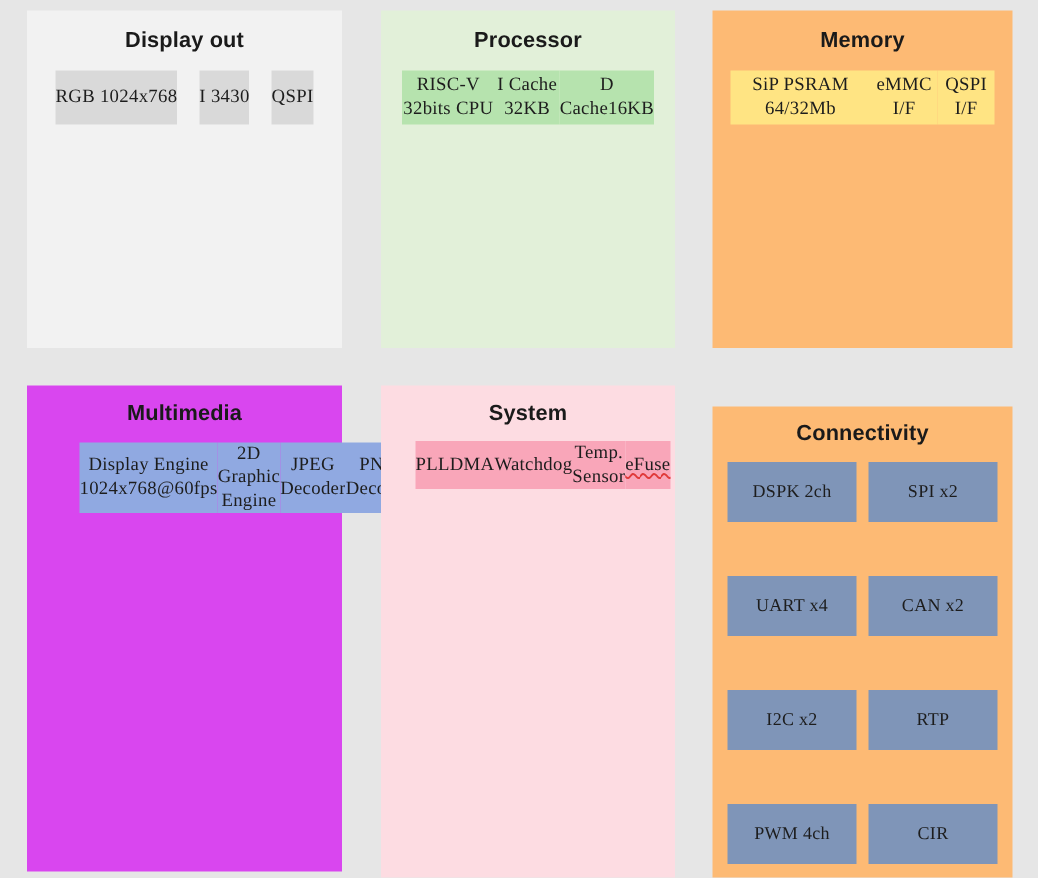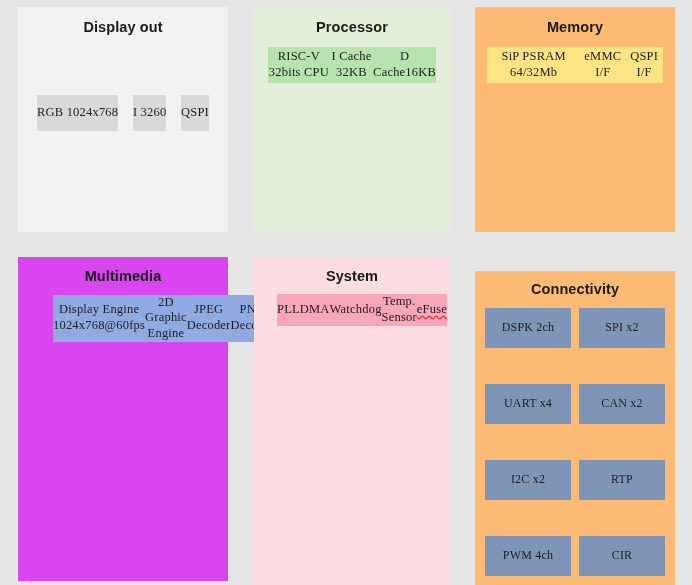--- a/index.html
+++ b/index.html
@@ -71,21 +71,20 @@
   .block .line2 {
     display: block;
   }
 
   
   .panel-display {
     left: 18px;   top: 7px;
     width: 210px; height: 225px;
     background: #f2f2f2;
     padding-top: 13px;
-    gap: 48px;
   }
   .panel-display .blocks { padding: 12px 19px 14px 19px; justify-content: space-between; }
   .panel-display .block { background: #d9d9d9; height: 36px; }
 
   
   .panel-processor {
     left: 254px;  top: 7px;
     width: 196px; height: 225px;
     background: #e2f0d9;
     padding-top: 13px;
@@ -151,21 +150,21 @@
 
 <div id="diagram">
 
   <section class="panel panel-display">
     <div class="panel-title">Display out</div>
     <div class="blocks">
       <div class="block">
         <span>RGB 1024x768</span>
       </div>
       <div class="block">
-        <span>I 3260</span>
+        <span>I 3430</span>
       </div>
       <div class="block">
         <span>QSPI</span>
       </div>
     </div>
   </section>
 
   <section class="panel panel-processor">
     <div class="panel-title">Processor</div>
     <div class="blocks">

